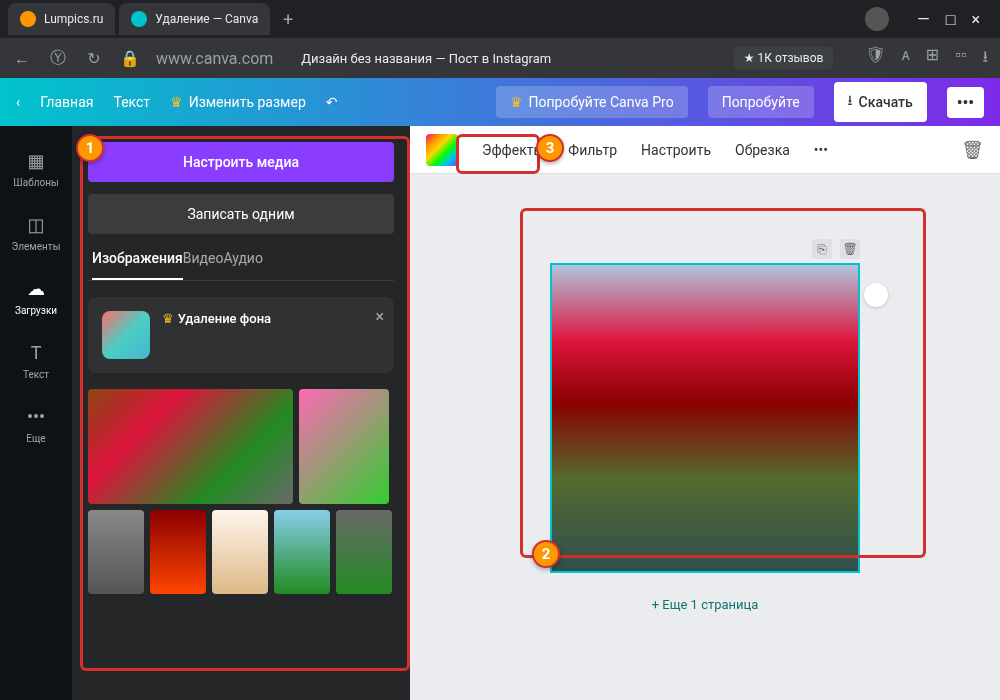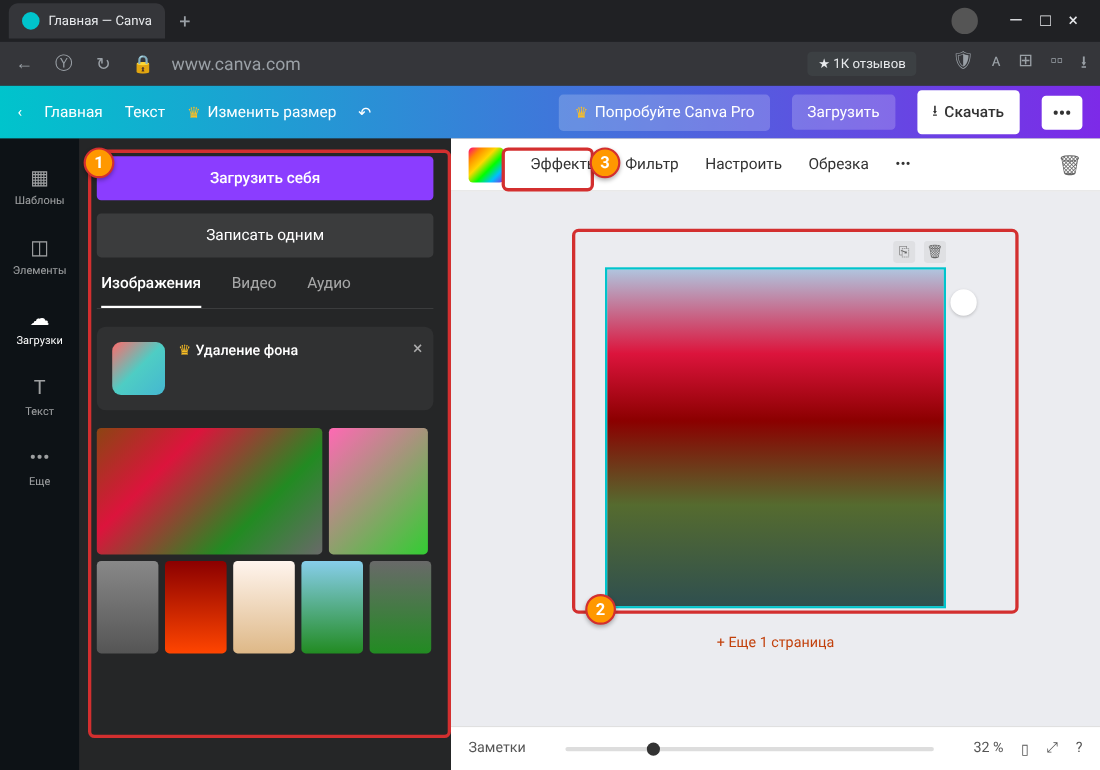--- a/index.html
+++ b/index.html
@@ -29,21 +29,21 @@
 .download-btn{background:#fff;color:#333;padding:8px 14px;border-radius:4px;display:flex;align-items:center;gap:6px;font-weight:500}
 .more-btn{background:#fff;color:#333;padding:6px 10px;border-radius:4px;font-weight:bold;font-size:16px}
 .main{display:flex;height:574px}
 .left-rail{width:72px;background:#0d1216;display:flex;flex-direction:column;align-items:center;padding-top:12px;gap:4px}
 .rail-item{width:72px;height:60px;display:flex;flex-direction:column;align-items:center;justify-content:center;gap:4px;color:rgba(255,255,255,0.6);font-size:10px;cursor:pointer}
 .rail-item.active{color:#fff}
 .rail-icon{width:24px;height:24px;display:flex;align-items:center;justify-content:center;font-size:18px}
 .side-panel{width:338px;background:#252627;padding:16px;position:relative}
 .upload-btn{width:100%;height:40px;background:#8b3dff;color:#fff;border:none;border-radius:4px;font-size:14px;font-weight:500;margin-bottom:12px;cursor:pointer}
 .record-btn{width:100%;height:40px;background:rgba(255,255,255,0.1);color:#fff;border:none;border-radius:4px;font-size:14px;margin-bottom:16px;cursor:pointer}
-.media-tabs{display:flex;gap:28px;padding:0 4px;border-bottom:1px solid rgba(255,255,255,0.1);margin-bottom:16px}
+.media-tabs{display:flex;padding:0 4px;border-bottom:1px solid rgba(255,255,255,0.1);margin-bottom:16px}
 .media-tab{color:rgba(255,255,255,0.6);font-size:14px;padding-bottom:12px;cursor:pointer}
 .media-tab.active{color:#fff;border-bottom:2px solid #fff;font-weight:500}
 .promo-card{background:rgba(255,255,255,0.05);border-radius:8px;padding:14px;display:flex;gap:12px;margin-bottom:16px;position:relative}
 .promo-icon{width:48px;height:48px;border-radius:8px;background:linear-gradient(135deg,#ff6b6b,#4ecdc4,#45b7d1);flex-shrink:0}
 .promo-text{flex:1}
 .promo-title{color:#fff;font-size:13px;font-weight:500;display:flex;align-items:center;gap:4px}
 .promo-desc{color:rgba(255,255,255,0.6);font-size:11px;line-height:1.4;margin-top:4px}
 .promo-close{position:absolute;top:10px;right:10px;color:rgba(255,255,255,0.6);font-size:16px;cursor:pointer}
 .thumbs{display:flex;flex-wrap:wrap;gap:6px}
 .thumb{border-radius:4px;background:#444;cursor:pointer}
@@ -59,51 +59,56 @@
 .tool-bar{height:48px;background:#fff;display:flex;align-items:center;padding:0 16px;gap:24px;border-bottom:1px solid #e0e0e0}
 .color-swatch{width:32px;height:32px;border-radius:4px;background:linear-gradient(135deg,#ff0080,#ff8c00,#ffd700,#00ff00,#00bfff,#8a2be2);cursor:pointer}
 .tool-btn{font-size:14px;color:#333;cursor:pointer}
 .tool-spacer{flex:1}
 .trash{color:#666;font-size:18px;cursor:pointer}
 .canvas-wrap{flex:1;display:flex;flex-direction:column;align-items:center;justify-content:center;position:relative;padding:20px}
 .canvas-img{width:310px;height:310px;border:2px solid #00c4cc;background:linear-gradient(180deg,#b0c4de 0%,#dc143c 25%,#8b0000 45%,#556b2f 70%,#2f4f4f 100%);position:relative}
 .canvas-controls{position:absolute;top:-24px;right:0;display:flex;gap:8px}
 .cc-btn{width:20px;height:20px;background:rgba(0,0,0,0.05);border-radius:3px;display:flex;align-items:center;justify-content:center;font-size:12px;color:#666}
 .rotate-handle{position:absolute;right:-28px;top:20px;width:24px;height:24px;background:#fff;border-radius:50%;box-shadow:0 1px 3px rgba(0,0,0,0.2)}
-.add-page{color:#c2410c;font-size:13px;margin-top:24px;cursor:pointer}
+.add-page{color:#0f766e;font-size:13px;margin-top:24px;cursor:pointer}
 .bottom-bar{height:40px;background:#fff;border-top:1px solid #e0e0e0;display:flex;align-items:center;padding:0 16px;gap:16px;font-size:13px;color:#555}
 .zoom-slider{flex:1;height:4px;background:#ddd;border-radius:2px;position:relative;margin:0 20px}
 .zoom-thumb{position:absolute;left:22%;top:-4px;width:12px;height:12px;background:#333;border-radius:50%}
 .marker{position:absolute;width:28px;height:28px;background:#ff9800;border:2px solid #d32f2f;border-radius:50%;display:flex;align-items:center;justify-content:center;color:#fff;font-weight:bold;font-size:15px;z-index:100;box-shadow:0 2px 4px rgba(0,0,0,0.3)}
 .red-box{position:absolute;border:3px solid #d32f2f;border-radius:6px;pointer-events:none;z-index:50}
 </style>
 </head>
 <body>
 
 <div class="chrome-top">
   <div class="tab">
+    <span class="tab-icon orange"></span>
+    <span>Lumpics.ru</span>
+  </div>
+  <div class="tab">
     <span class="tab-icon"></span>
-    <span>Главная — Canva</span>
+    <span>Удаление — Canva</span>
   </div>
   <div class="new-tab">+</div>
   <div class="chrome-spacer"></div>
   <div class="avatar"></div>
   <div class="win-controls">
     <span>—</span>
     <span>□</span>
     <span>×</span>
   </div>
 </div>
 
 <div class="addr-bar">
   <span class="addr-btn">←</span>
   <span class="addr-btn">Ⓨ</span>
   <span class="addr-btn">↻</span>
   <span class="addr-btn">🔒</span>
   <span class="addr-url">www.canva.com</span>
+  <span class="addr-title">Дизайн без названия — Пост в Instagram</span>
   <span class="reviews">★ 1К отзывов</span>
   <div class="addr-right">
     <span>🛡</span>
     <span>ᴀ</span>
     <span>⊞</span>
     <span>▫▫</span>
     <span>⭳</span>
   </div>
 </div>
 
@@ -114,21 +119,21 @@
   <span class="hbtn">
       <span class="crown">♛</span>
       <span>Изменить размер</span>
     </span>
   <span class="hbtn">↶</span>
   <div class="hspacer"></div>
   <span class="try-pro">
       <span class="crown">♛</span>
       <span>Попробуйте Canva Pro</span>
     </span>
-  <span class="share-btn">Загрузить</span>
+  <span class="share-btn">Попробуйте</span>
   <span class="download-btn">
       <span>⭳</span>
       <span>Скачать</span>
     </span>
   <span class="more-btn">•••</span>
 </div>
 
 <div class="main">
   <div class="left-rail">
     <div class="rail-item">
@@ -147,21 +152,21 @@
         <span class="rail-icon">T</span>
         <span>Текст</span>
       </div>
     <div class="rail-item">
         <span class="rail-icon">•••</span>
         <span>Еще</span>
       </div>
   </div>
 
   <div class="side-panel">
-    <button class="upload-btn">Загрузить себя</button>
+    <button class="upload-btn">Настроить медиа</button>
     <button class="record-btn">Записать одним</button>
     <div class="media-tabs">
       <span class="media-tab active">Изображения</span>
       <span class="media-tab">Видео</span>
       <span class="media-tab">Аудио</span>
     </div>
     <div class="promo-card">
       <div class="promo-icon"></div>
       <div class="promo-text">
         <div class="promo-title">
@@ -197,30 +202,20 @@
       <div style="position:relative">
         <div class="canvas-controls">
           <span class="cc-btn">⎘</span>
           <span class="cc-btn">🗑</span>
         </div>
         <div class="canvas-img"></div>
         <div class="rotate-handle"></div>
       </div>
       <div class="add-page">+ Еще 1 страница</div>
     </div>
-    <div class="bottom-bar">
-      <span>Заметки</span>
-      <div class="zoom-slider">
-          <div class="zoom-thumb"></div>
-        </div>
-      <span>32 %</span>
-      <span>▯</span>
-      <span>⤢</span>
-      <span>?</span>
-    </div>
   </div>
 </div>
 
 <div class="red-box" style="top:136px;left:80px;width:330px;height:535px"></div>
 <div class="red-box" style="top:208px;left:520px;width:406px;height:350px"></div>
 <div class="red-box" style="top:134px;left:456px;width:84px;height:40px"></div>
 <div class="marker" style="top:134px;left:76px">1</div>
 <div class="marker" style="top:540px;left:532px">2</div>
 <div class="marker" style="top:134px;left:536px">3</div>
 

